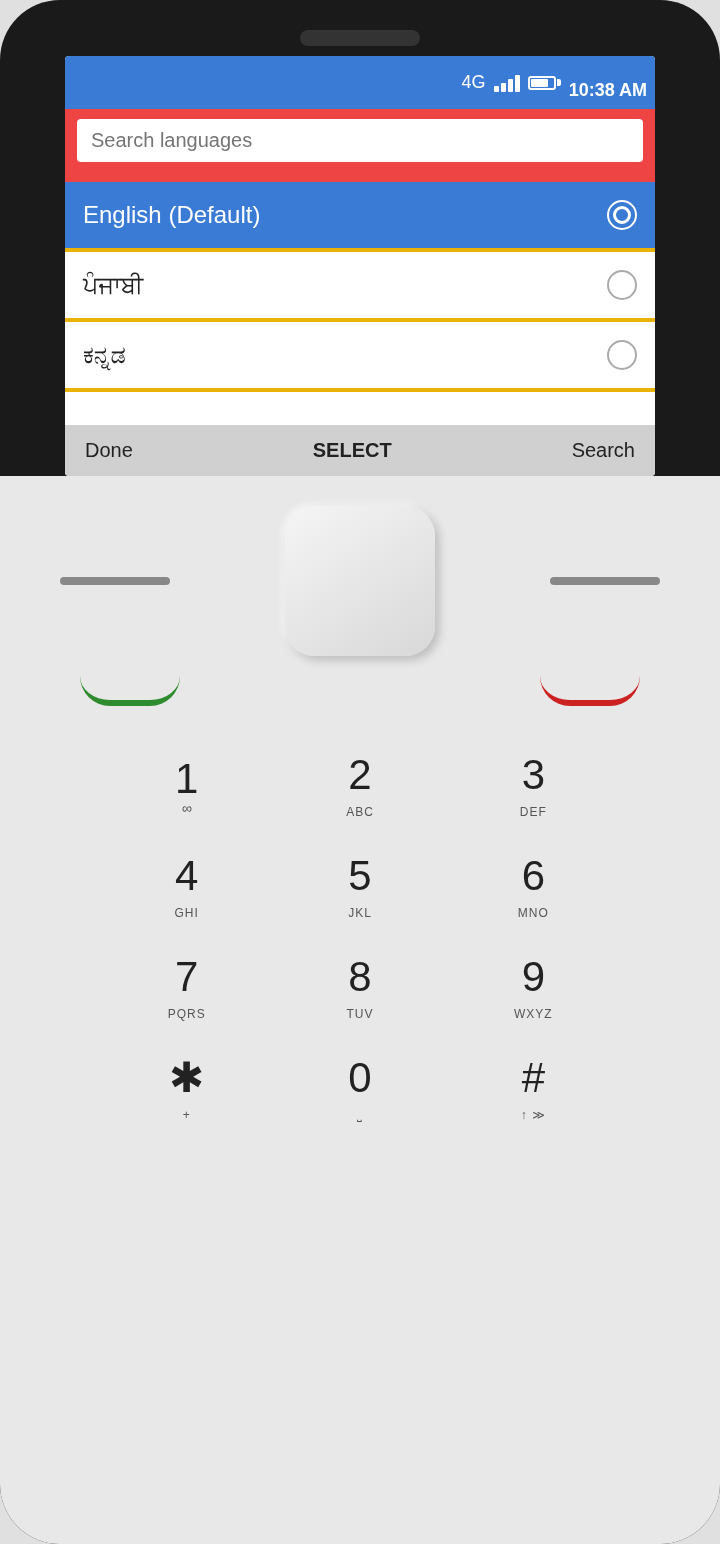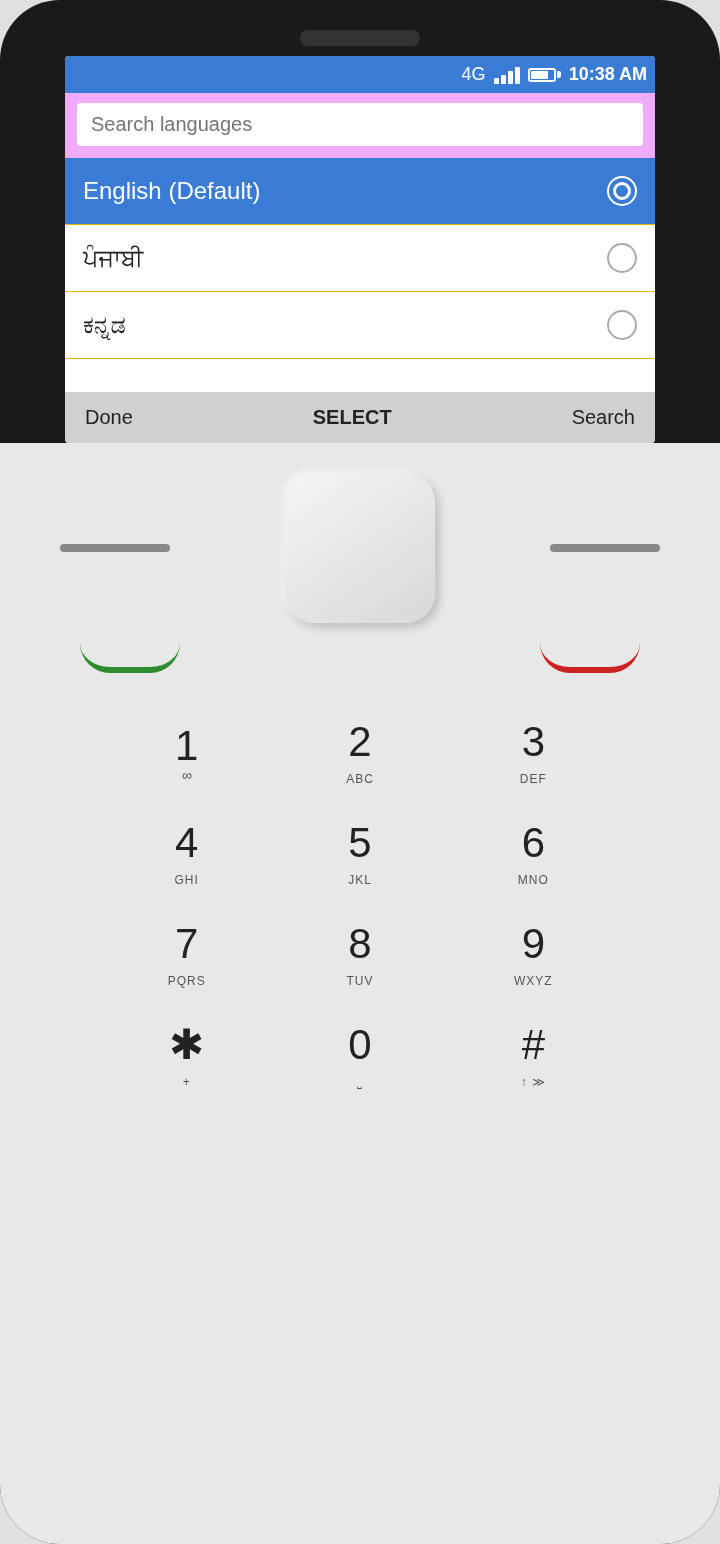--- a/index.html
+++ b/index.html
@@ -84,22 +84,22 @@
       background: white;
       border-radius: 1px;
     }
     .battery-tip {
       width: 4px;
       height: 7px;
       background: white;
       border-radius: 0 2px 2px 0;
     }
     .search-bar-wrapper {
-      background: #f0abfc;
-      padding: 10px 12px 12px 12px;
+      background: #ef4444;
+      padding: 10px 12px 20px 12px;
     }
     .search-input {
       width: 100%;
       padding: 10px 14px;
       font-size: 20px;
       border: none;
       border-radius: 4px;
       background: white;
       color: #aaa;
       outline: none;
@@ -110,21 +110,21 @@
       padding: 14px;
       font-size: 20px;
       color: #222;
       cursor: pointer;
     }
     .lang-item {
       display: flex;
       align-items: center;
       justify-content: space-between;
       padding: 18px 18px;
-      border-bottom: 1px solid #eab308;
+      border-bottom: 4px solid #eab308;
       cursor: pointer;
     }
     .lang-item.selected {
       background: #3a7bd5;
     }
     .lang-item.selected .lang-label {
       color: white;
       font-size: 24px;
     }
     .lang-label {
@@ -246,20 +246,21 @@
       letter-spacing: 1px;
       margin-top: 9px;
     }
     .num-key .num-sub-icon {
       font-size: 14px;
       color: #555;
     }
     .time-text {
       font-size: 18px;
       font-weight: bold;
+      margin-top: 16px;
     }
     .network-text {
       font-size: 18px;
     }
   </style>
 </head>
 <body>
 
 <div class="phone-container">
 

